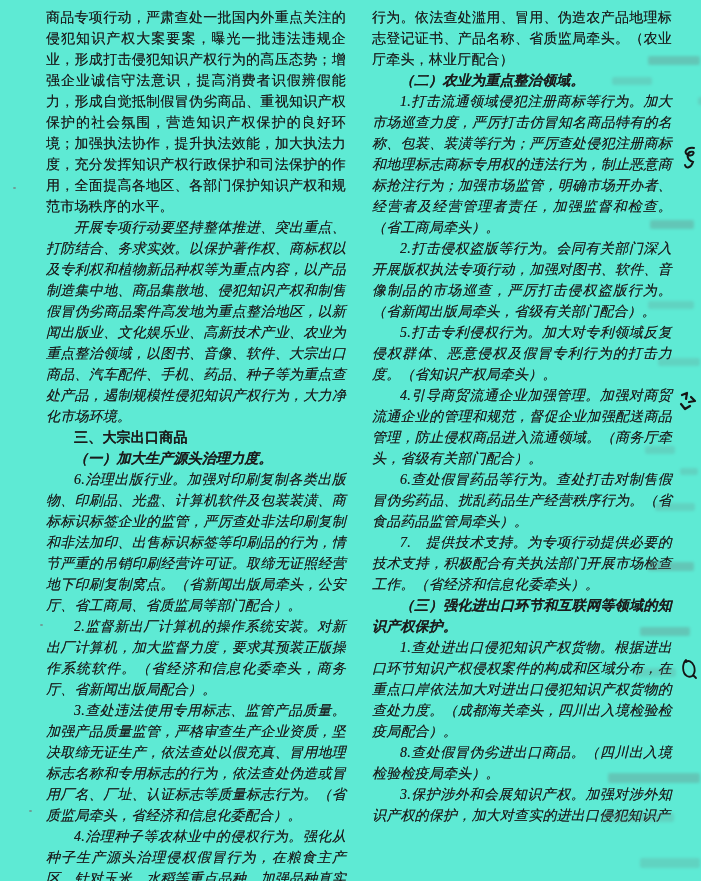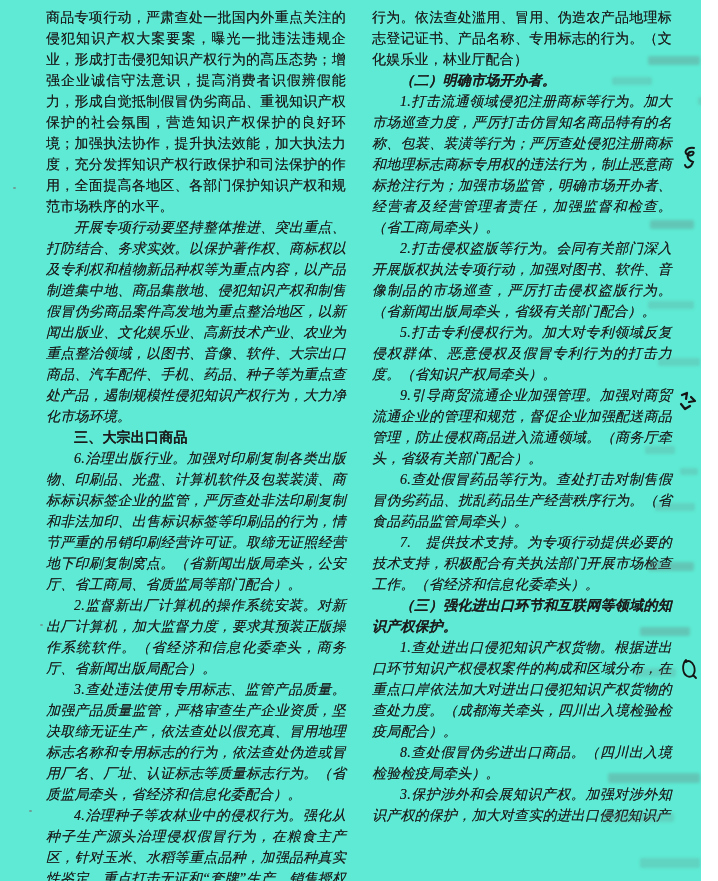--- a/index.html
+++ b/index.html
@@ -58,33 +58,34 @@
 <body>
 
 <div class="page">
 
   <div class="columns">
 
     <div class="col">
       <p class="plain">商品专项行动，严肃查处一批国内外重点关注的侵犯知识产权大案要案，曝光一批违法违规企业，形成打击侵犯知识产权行为的高压态势；增强企业诚信守法意识，提高消费者识假辨假能力，形成自觉抵制假冒伪劣商品、重视知识产权保护的社会氛围，营造知识产权保护的良好环境；加强执法协作，提升执法效能，加大执法力度，充分发挥知识产权行政保护和司法保护的作用，全面提高各地区、各部门保护知识产权和规范市场秩序的水平。</p>
       <p class="ind">开展专项行动要坚持整体推进、突出重点、打防结合、务求实效。以保护著作权、商标权以及专利权和植物新品种权等为重点内容，以产品制造集中地、商品集散地、侵犯知识产权和制售假冒伪劣商品案件高发地为重点整治地区，以新闻出版业、文化娱乐业、高新技术产业、农业为重点整治领域，以图书、音像、软件、大宗出口商品、汽车配件、手机、药品、种子等为重点查处产品，遏制规模性侵犯知识产权行为，大力净化市场环境。</p>
       <p class="h-bold">三、大宗出口商品</p>
+      <p class="h-kai">（一）加大生产源头治理力度。</p>
       <p class="ind">6.治理出版行业。加强对印刷复制各类出版物、印刷品、光盘、计算机软件及包装装潢、商标标识标签企业的监管，严厉查处非法印刷复制和非法加印、出售标识标签等印刷品的行为，情节严重的吊销印刷经营许可证。取缔无证照经营地下印刷复制窝点。（省新闻出版局牵头，公安厅、省工商局、省质监局等部门配合）。</p>
       <p class="ind">2.监督新出厂计算机的操作系统安装。对新出厂计算机，加大监督力度，要求其预装正版操作系统软件。（省经济和信息化委牵头，商务厅、省新闻出版局配合）。</p>
       <p class="ind">3.查处违法使用专用标志、监管产品质量。加强产品质量监管，严格审查生产企业资质，坚决取缔无证生产，依法查处以假充真、冒用地理标志名称和专用标志的行为，依法查处伪造或冒用厂名、厂址、认证标志等质量标志行为。（省质监局牵头，省经济和信息化委配合）。</p>
       <p class="ind">4.治理种子等农林业中的侵权行为。强化从种子生产源头治理侵权假冒行为，在粮食主产区，针对玉米、水稻等重点品种，加强品种真实性鉴定，重点打击无证和“套牌”生产、销售授权品种的</p>
     </div>
 
     <div class="col">
-      <p class="plain">行为。依法查处滥用、冒用、伪造农产品地理标志登记证书、产品名称、专用标志的行为。（文化娱乐业，林业厅配合）</p>
-      <p class="h-kai">（二）明确市场开办者。</p>
+      <p class="plain">行为。依法查处滥用、冒用、伪造农产品地理标志登记证书、产品名称、省质监局牵头。（农业厅牵头，林业厅配合）</p>
+      <p class="h-kai">（二）农业为重点整治领域。</p>
       <p class="ind">1.打击流通领域侵犯注册商标等行为。加大市场巡查力度，严厉打击仿冒知名商品特有的名称、包装、装潢等行为；严厉查处侵犯注册商标和地理标志商标专用权的违法行为，制止恶意商标抢注行为；加强市场监管，明确市场开办者、经营者及经营管理者责任，加强监督和检查。（省工商局牵头）。</p>
       <p class="ind">2.打击侵权盗版等行为。会同有关部门深入开展版权执法专项行动，加强对图书、软件、音像制品的市场巡查，严厉打击侵权盗版行为。（省新闻出版局牵头，省级有关部门配合）。</p>
       <p class="ind">5.打击专利侵权行为。加大对专利领域反复侵权群体、恶意侵权及假冒专利行为的打击力度。（省知识产权局牵头）。</p>
-      <p class="ind">9.引导商贸流通企业加强管理。加强对商贸流通企业的管理和规范，督促企业加强配送商品管理，防止侵权商品进入流通领域。（商务厅牵头，省级有关部门配合）。</p>
+      <p class="ind">4.引导商贸流通企业加强管理。加强对商贸流通企业的管理和规范，督促企业加强配送商品管理，防止侵权商品进入流通领域。（商务厅牵头，省级有关部门配合）。</p>
       <p class="ind">6.查处假冒药品等行为。查处打击对制售假冒伪劣药品、扰乱药品生产经营秩序行为。（省食品药品监管局牵头）。</p>
       <p class="ind">7.　提供技术支持。为专项行动提供必要的技术支持，积极配合有关执法部门开展市场检查工作。（省经济和信息化委牵头）。</p>
       <p class="h-kai">（三）强化进出口环节和互联网等领域的知识产权保护。</p>
       <p class="ind">1.查处进出口侵犯知识产权货物。根据进出口环节知识产权侵权案件的构成和区域分布，在重点口岸依法加大对进出口侵犯知识产权货物的查处力度。（成都海关牵头，四川出入境检验检疫局配合）。</p>
       <p class="ind">8.查处假冒伪劣进出口商品。（四川出入境检验检疫局牵头）。</p>
       <p class="ind">3.保护涉外和会展知识产权。加强对涉外知识产权的保护，加大对查实的进出口侵犯知识产</p>
     </div>
 
   </div>
 

